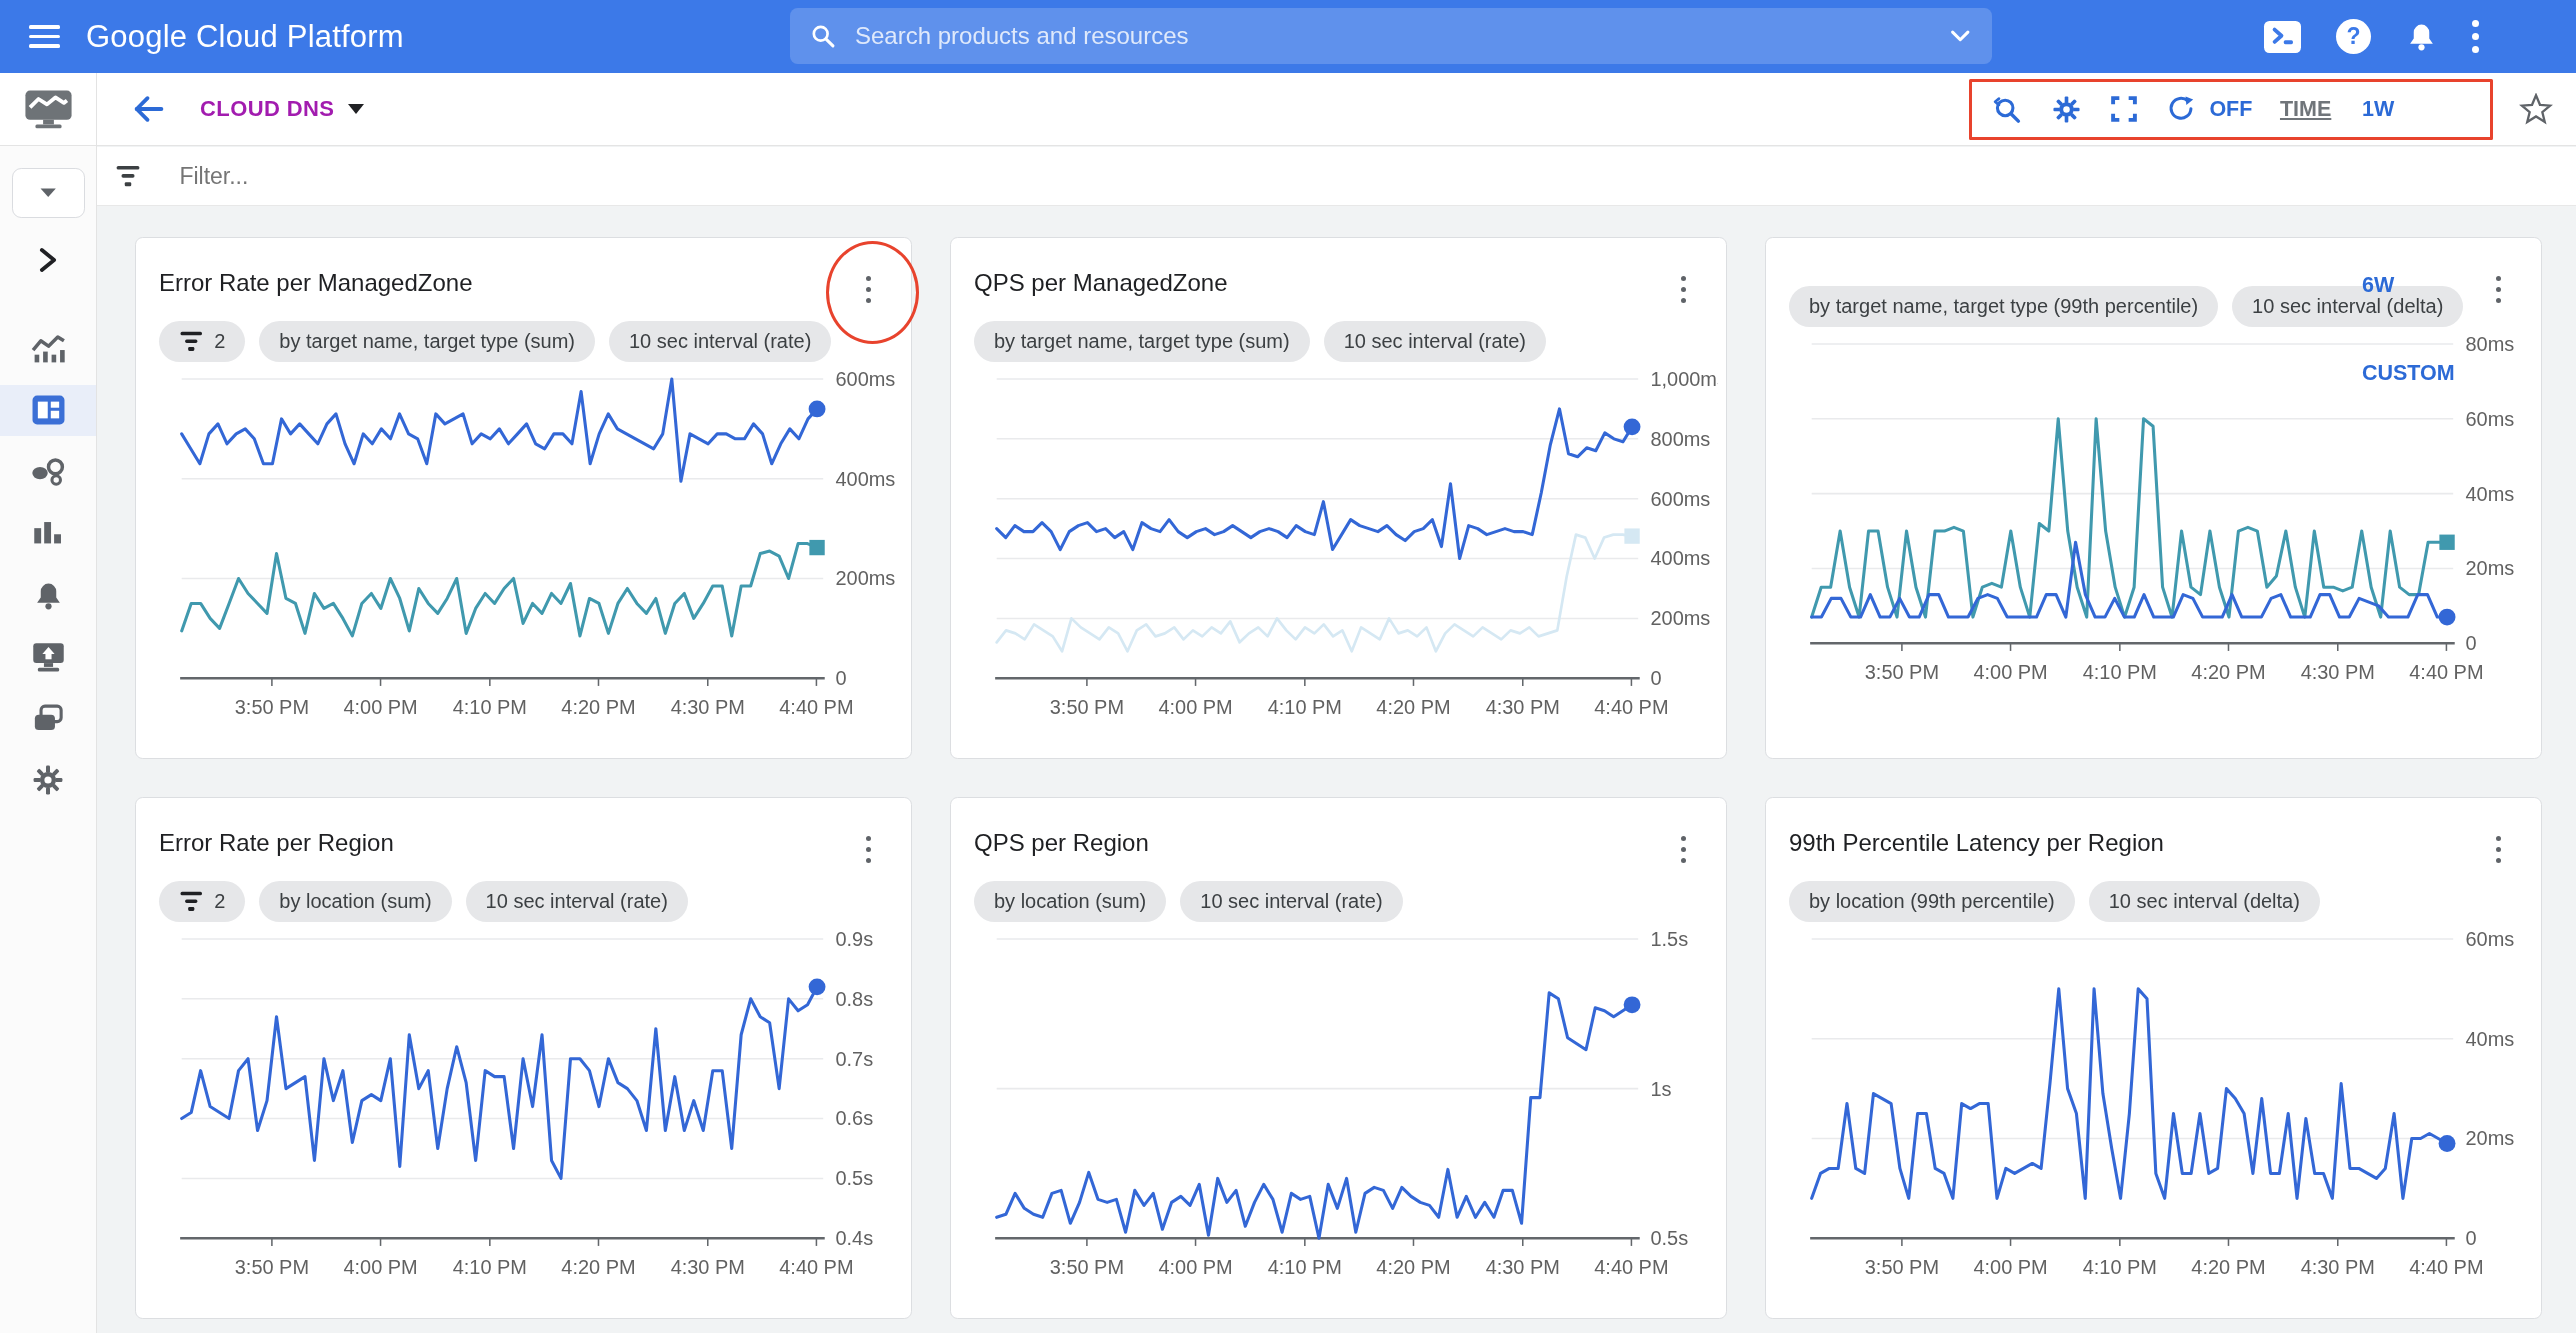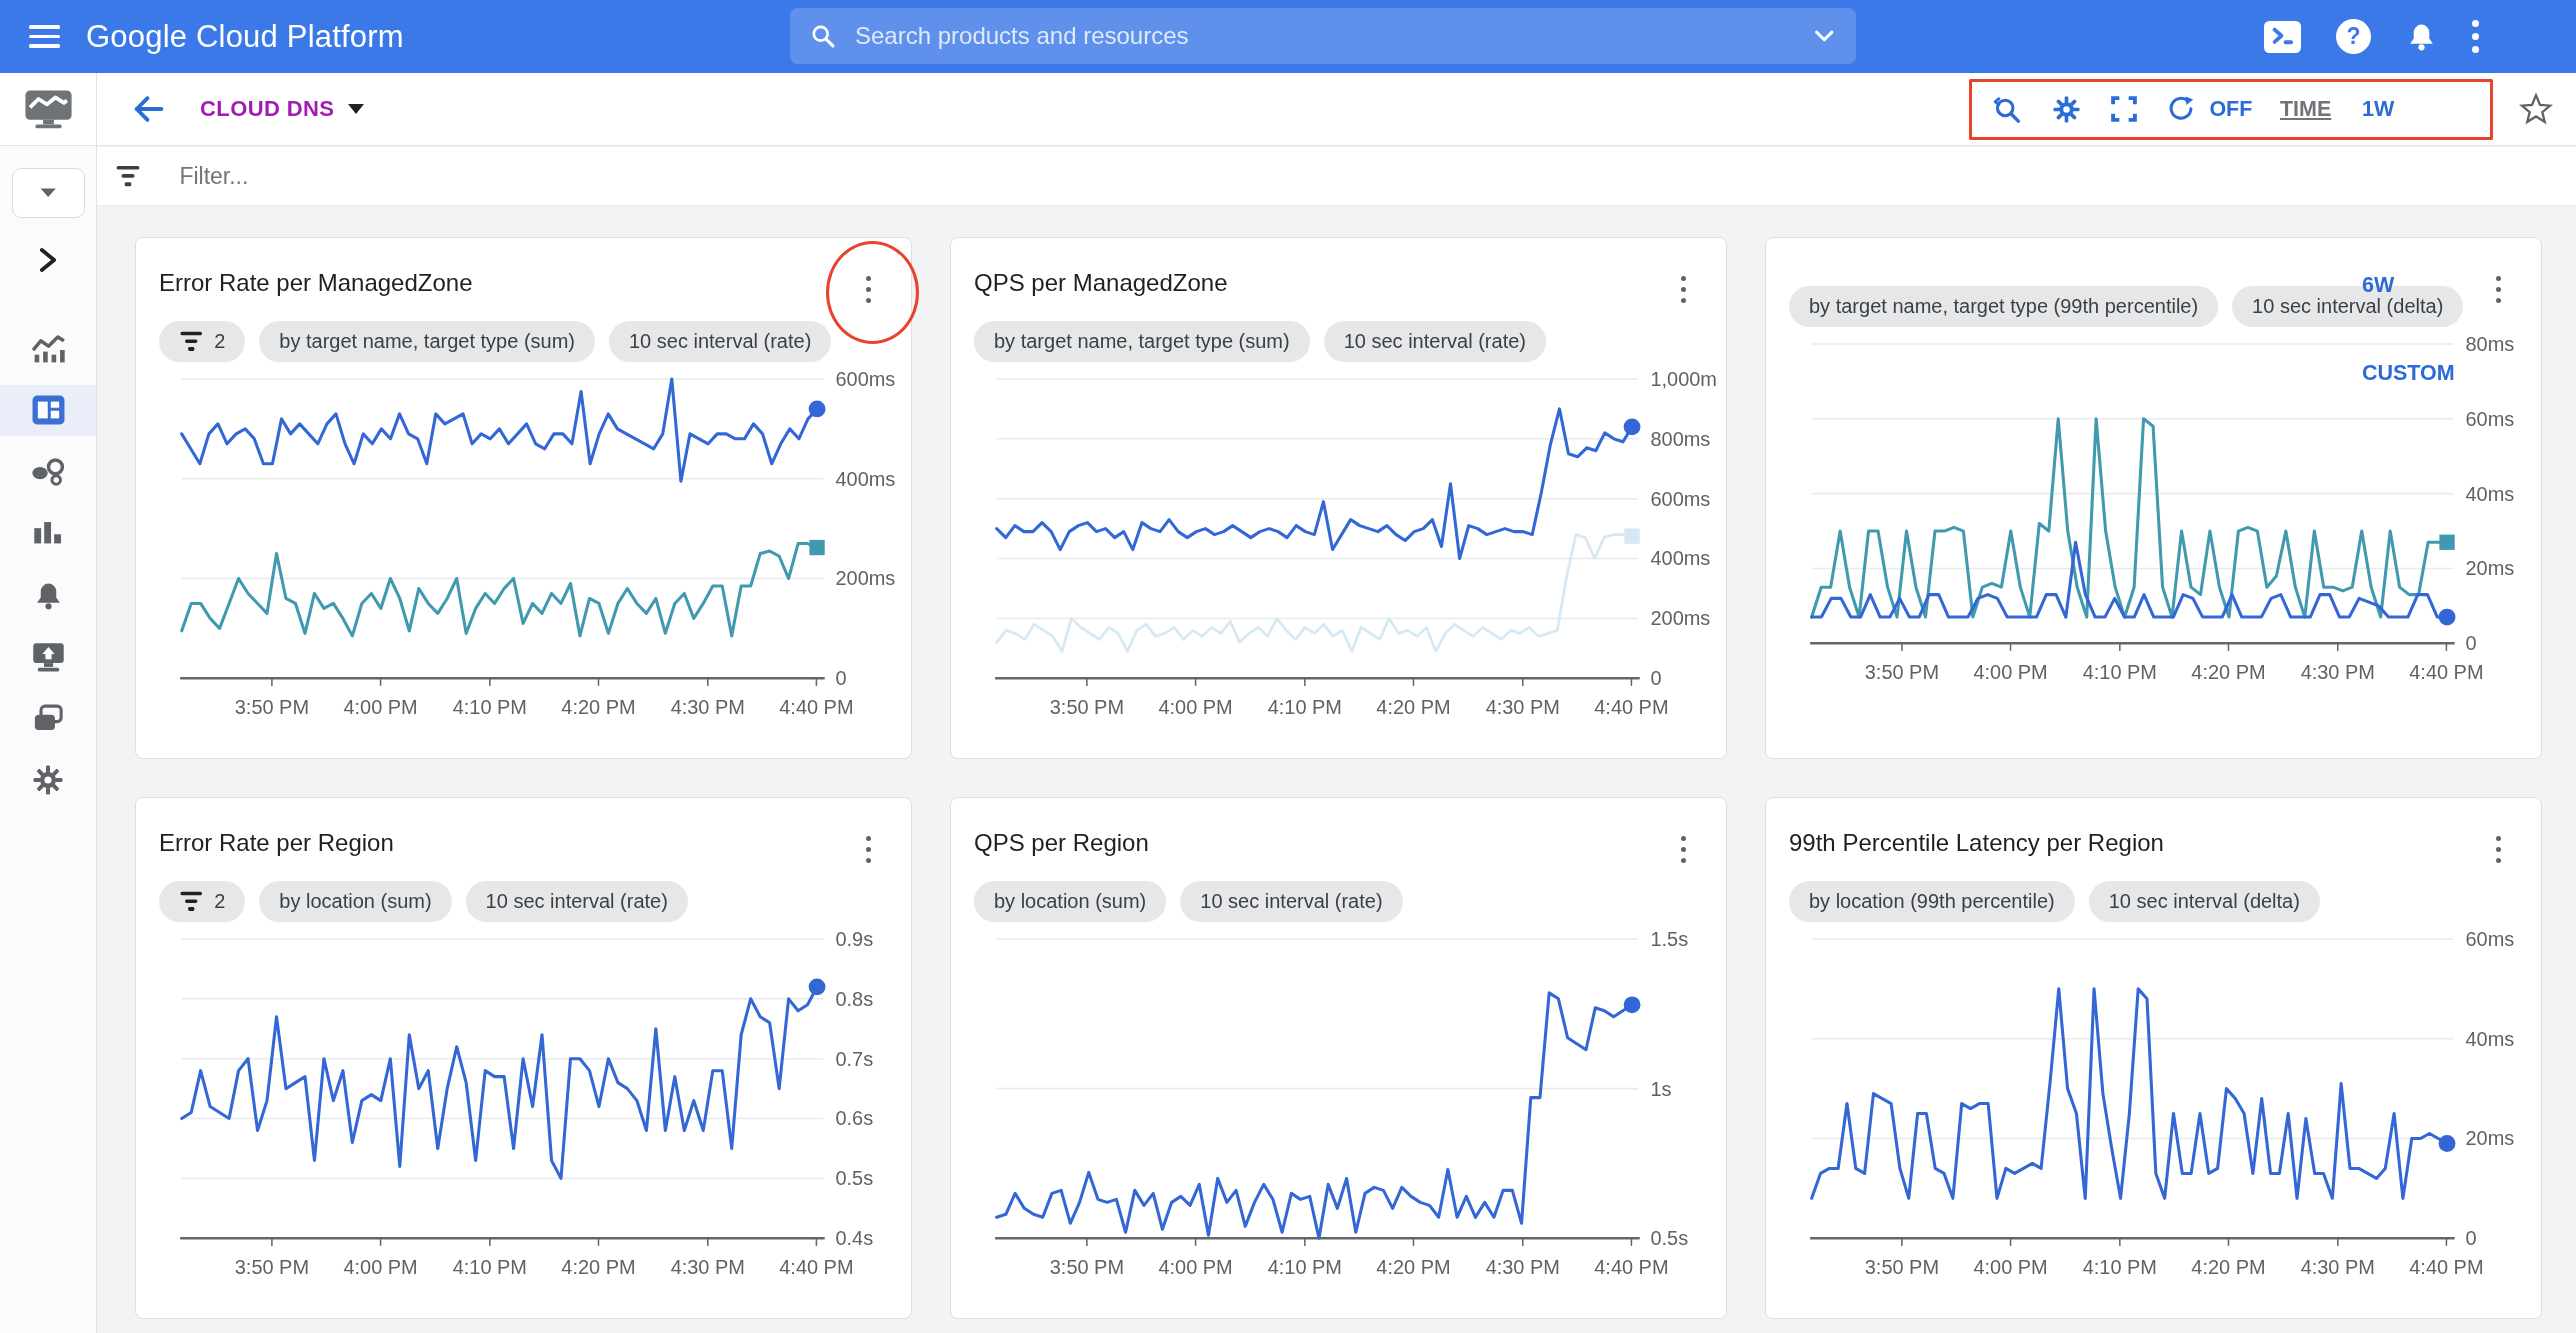--- a/index.html
+++ b/index.html
@@ -3,21 +3,21 @@
 <meta charset="utf-8">
 <style>
   html,body{margin:0;padding:0;background:#F1F3F4;font-family:"Liberation Sans",sans-serif;}
   #page{position:relative;width:2576px;height:1333px;overflow:hidden;background:#F1F3F4;}
 
   
   .topbar{position:absolute;left:0;top:0;width:2576px;height:73px;background:#3C79E8;display:flex;align-items:center;z-index:30;}
   .hamburger{margin-left:29px;width:31px;height:23px;display:flex;flex-direction:column;justify-content:space-between;cursor:pointer;}
   .hamburger i{display:block;height:3.8px;background:#fff;border-radius:1.5px;}
   .logo-text{color:#fff;font-size:31px;margin-left:26px;font-weight:400;letter-spacing:0.2px;white-space:nowrap;}
-  .search{position:absolute;left:790px;top:8.4px;width:1066px;height:56px;background:rgba(255,255,255,.18);border-radius:7.7px;display:flex;align-items:center;padding:0 20px;box-sizing:border-box;}
+  .search{position:absolute;left:790px;top:8.4px;width:1202px;height:56px;background:rgba(255,255,255,.18);border-radius:7.7px;display:flex;align-items:center;padding:0 20px;box-sizing:border-box;}
   .search input{flex:1;background:transparent;border:none;outline:none;font-size:24px;color:#fff;margin-left:17px;font-family:"Liberation Sans",sans-serif;}
   .search input::placeholder{color:rgba(255,255,255,.8);}
   .top-actions{position:absolute;right:97px;top:0;height:73px;display:flex;align-items:center;gap:35px;}
   .ticon{display:flex;align-items:center;justify-content:center;cursor:pointer;}
   .term-icon{width:37px;height:32px;background:#fff;border-radius:5.4px;display:flex;align-items:center;justify-content:center;}
   .help-icon{width:35px;height:35px;border-radius:50%;background:#fff;color:#3C79E8;font-size:23px;font-weight:bold;display:flex;align-items:center;justify-content:center;}
   .hkebab{display:flex;flex-direction:column;gap:6.1px;}
   .hkebab i{width:7px;height:7px;border-radius:50%;background:#fff;}
 
   

